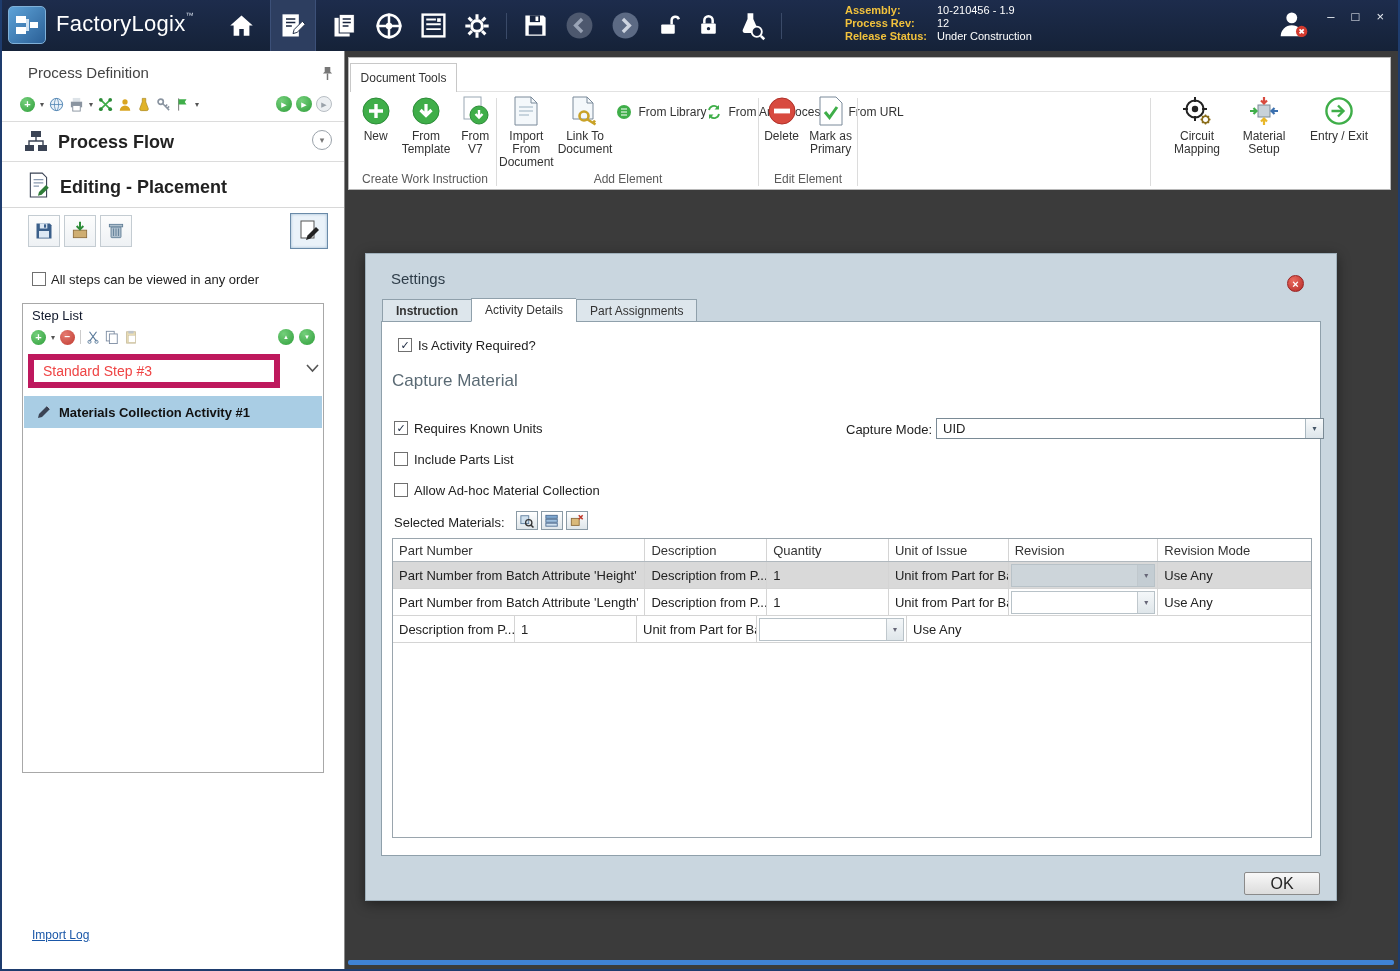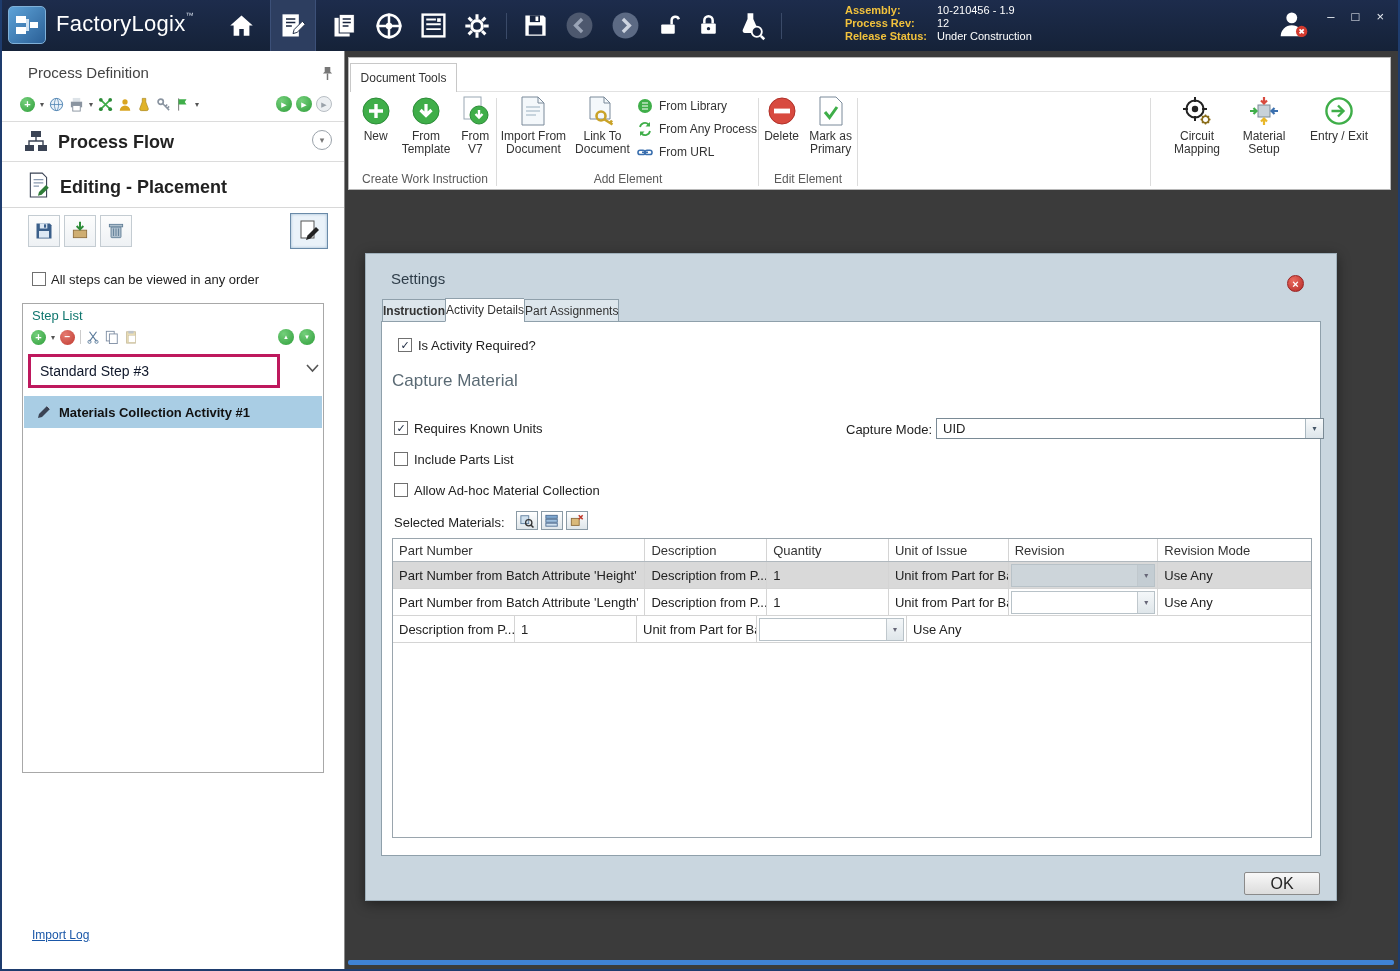--- a/index.html
+++ b/index.html
@@ -32,39 +32,39 @@
 .rc{background:radial-gradient(circle at 35% 30%,#e57a70,#c03a30)}
 .xc{background:#eceff2;border:1px solid #b8bec4;color:#9aa2aa}
 .caret{font-size:8px;color:#555}
 .hline{border-top:1px solid #dcdcdc}
 .rowlabel{font-size:18px;font-weight:bold;color:#222}
 .circbtn{width:20px;height:20px;border:1px solid #9aa2aa;border-radius:50%;display:flex;align-items:center;justify-content:center;color:#777;font-size:9px;background:#fff}
 .sqbtn{width:32px;height:32px;border:1px solid #c4ccd2;background:linear-gradient(#fdfdfd,#eef1f4);display:flex;align-items:center;justify-content:center}
 .toggled{border:1px solid #6a8aa8;background:#eaf2f9;box-shadow:inset 0 0 3px #9ab8d0}
 .cb{width:14px;height:14px;background:#fff;border:1px solid #707070;display:flex;align-items:center;justify-content:center;font-size:11px;font-weight:bold;color:#16233c;line-height:1}
 .grpbox{border:1px solid #a8a8a8;background:#fff}
-.stepcombo{border:3px solid #be185d;background:#fff;font-size:14px;color:#0f172a;display:flex;align-items:center;padding-left:9px}
+.stepcombo{border:6px solid #be185d;background:#fff;font-size:14px;color:#ef4444;display:flex;align-items:center;padding-left:9px}
 .selrow{background:#a9cde4;display:flex;align-items:center}
 .link{font-size:12px;color:#1a57a8;text-decoration:underline}
 
 .mn{background:#3b3b3b}
 .rb{background:#fff;border:1px solid #b8b8b8}
 .rtab{background:#fff;border:1px solid #c8c8c8;border-bottom:none;font-size:12px;color:#333;display:flex;align-items:center;justify-content:center}
 .rbtn{display:flex;flex-direction:column;align-items:center;font-size:12px;color:#333;text-align:center;padding-top:2px}
 .rlbl{line-height:13px;margin-top:4px}
 .glabel{position:absolute;bottom:3px;left:0;right:0;text-align:center;font-size:12px;color:#5a5a5a;white-space:nowrap}
 .vdiv{position:absolute;top:40px;height:88px;border-left:1px solid #dcdcdc}
 .rsm{display:flex;align-items:center;gap:6px;font-size:12px;color:#333;height:23px;white-space:nowrap}
 .hscroll{background:#3f82d6;border-radius:2px}
 
 .dlg{background:#c9d6df;border:1px solid #9fb0bb;box-shadow:0 3px 12px rgba(0,0,0,.45);z-index:20}
 .dlgtitle{font-size:15px;color:#2e3d49}
 .closebtn{width:17px;height:17px;border-radius:50%;background:radial-gradient(circle at 35% 30%,#ea6a5e,#b52b27);color:#fff;font-size:11px;font-weight:bold;display:flex;align-items:center;justify-content:center;border:1px solid #922}
 .tabs{display:flex;align-items:flex-end;height:23px}
-.tab{height:23px;line-height:22px;padding:0 0;font-size:12px;color:#333;background:#dde6ec;border:1px solid #8fa0ab;border-right:none}
+.tab{height:23px;line-height:22px;padding:0 13px;font-size:12px;color:#333;background:#dde6ec;border:1px solid #8fa0ab;border-right:none}
 .tab:last-child{border-right:1px solid #8fa0ab}
 .tab.active{background:#fff;height:24px;position:relative;z-index:3;border-bottom:1px solid #fff}
 .tab.boldtab{font-weight:bold}
 .pnl{background:#fff;border:1px solid #8fa0ab;z-index:2}
 .lbl13{font-size:13px;color:#222;white-space:nowrap}
 .h17{font-size:17px;color:#5a6a74}
 .combo{display:flex;border:1px solid #7a8a95;background:#fff}
 .combo .cval{flex:1;font-size:13px;padding:2px 6px;color:#222;white-space:nowrap;overflow:hidden}
 .combo .carr{width:18px;border-left:1px solid #aab8c0;background:linear-gradient(#f8fafb,#dde5ea);display:flex;align-items:center;justify-content:center;font-size:8px;color:#456}
 .matbtn{width:22px;height:19px;border:1px solid #8a9aa5;background:linear-gradient(#fff,#dfe6ea);display:flex;align-items:center;justify-content:center}
@@ -332,21 +332,21 @@
           <rect x="4" y="2" width="13" height="17" fill="#fff" stroke="#555"></rect>
           <path d="M9 21l1.5-4.5L19 8l3 3-8.5 8.5z" fill="#222"></path>
         </svg>
       </span>
   </div>
 
   <span class="cb abs" style="left:30px;top:221px"></span>
   <span class="lbl13 abs" style="left:49px;top:221px">All steps can be viewed in any order</span>
 
   <div class="grpbox abs" style="left:20px;top:252px;width:302px;height:470px">
-    <span class="abs" style="left:9px;top:4px;font-size:13px;color:#0f766e">Step List</span>
+    <span class="abs" style="left:9px;top:4px;font-size:13px;color:#0f172a">Step List</span>
     <div class="iconrow abs" style="left:8px;top:24px;right:8px">
       <span class="gc" style="width:15px;height:15px;font-size:11px">
           <span>+</span>
         </span>
       <span class="caret">▾</span>
       <span class="rc" style="width:15px;height:15px;font-size:10px">
           <span>−</span>
         </span>
       <span style="width:1px;height:14px;background:#ccc"></span>
       <span>
@@ -459,21 +459,21 @@
           <span>
               <svg width="28" height="30" viewBox="0 0 28 30">
                 <path d="M2 1h14l6 6v16H2z" fill="#f4f8fb" stroke="#7a8a9a"></path>
                 <path d="M16 1v6h6" fill="none" stroke="#7a8a9a"></path>
                 <circle cx="13" cy="20" r="4.5" fill="none" stroke="#c9a227" stroke-width="2.6"></circle>
                 <path d="M16.5 23.5l8 5M22 27l2-2.5" stroke="#c9a227" stroke-width="2.6" fill="none"></path>
               </svg>
             </span>
           <span class="rlbl">Link To Document</span>
         </div>
-        <div style="display:flex;flex-direction:column;margin-top:0">
+        <div style="display:flex;flex-direction:row;margin-top:6px">
           <div class="rsm">
             <span>
                 <svg width="16" height="16" viewBox="0 0 16 16">
                   <circle cx="8" cy="8" r="7" fill="#3fae49"></circle>
                   <path d="M5 5h6M5 8h6M5 11h6" stroke="#fff" stroke-width="1.2"></path>
                 </svg>
               </span>
             <span>From Library</span>
           </div>
           <div class="rsm">

